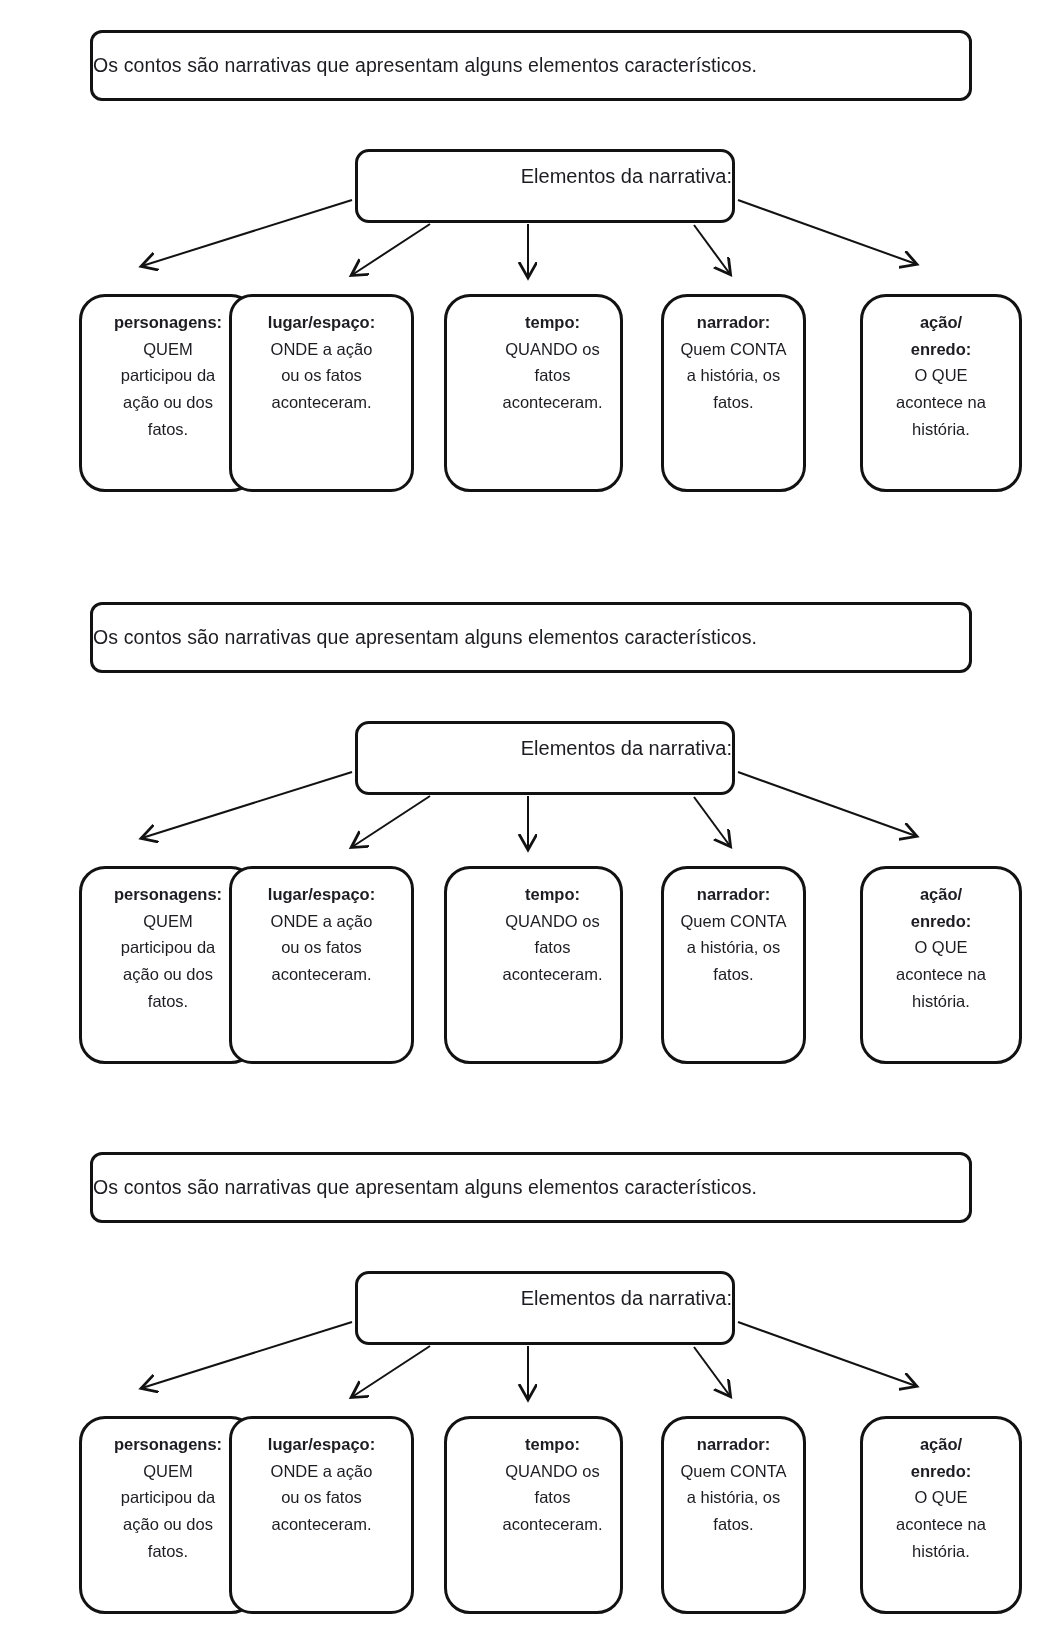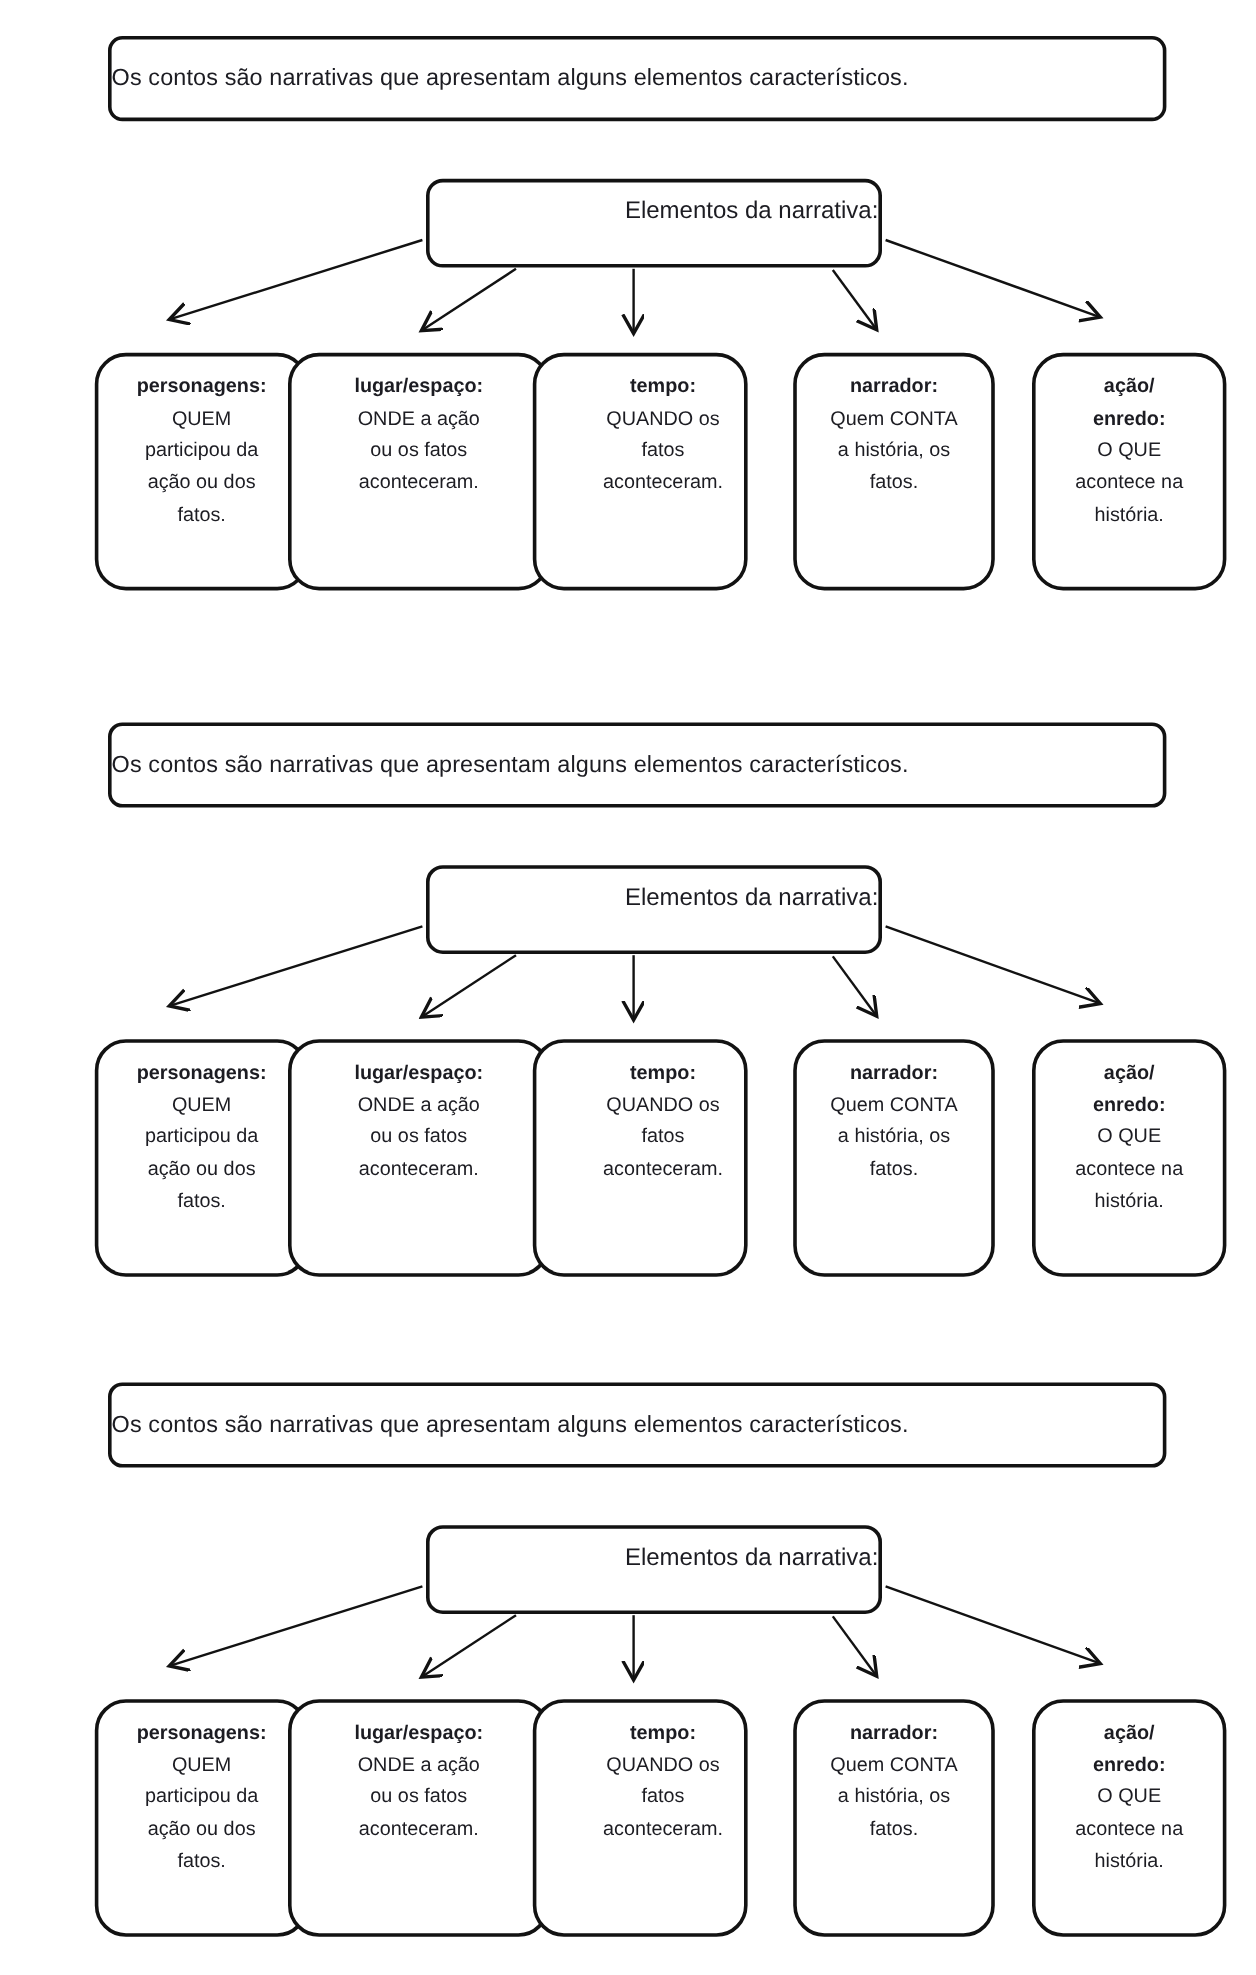--- a/index.html
+++ b/index.html
@@ -91,23 +91,23 @@
     color: var(--text, #1c1c22);
   }
   .node-heading {
     font-weight: bold;
     white-space: pre-line;
   }
   .node-body {
     white-space: pre-line;
   }
   .node-1 { left: 31px;  width: 178px; margin-left: 48px; }
-  .node-2 { left: 240px; width: 218px; }
+  .node-2 { left: 229px; width: 185px; border-radius: 23px; }
   .node-3 { left: 444px; width: 179px; padding-left: 43px; }
-  .node-4 { left: 661px; width: 168px; }
+  .node-4 { left: 661px; width: 145px; }
   .node-5 { left: 860px; width: 162px; }
 
   .svg-defs {
     position: absolute;
     width: 0;
     height: 0;
     overflow: hidden;
   }
 </style>
 </head>

